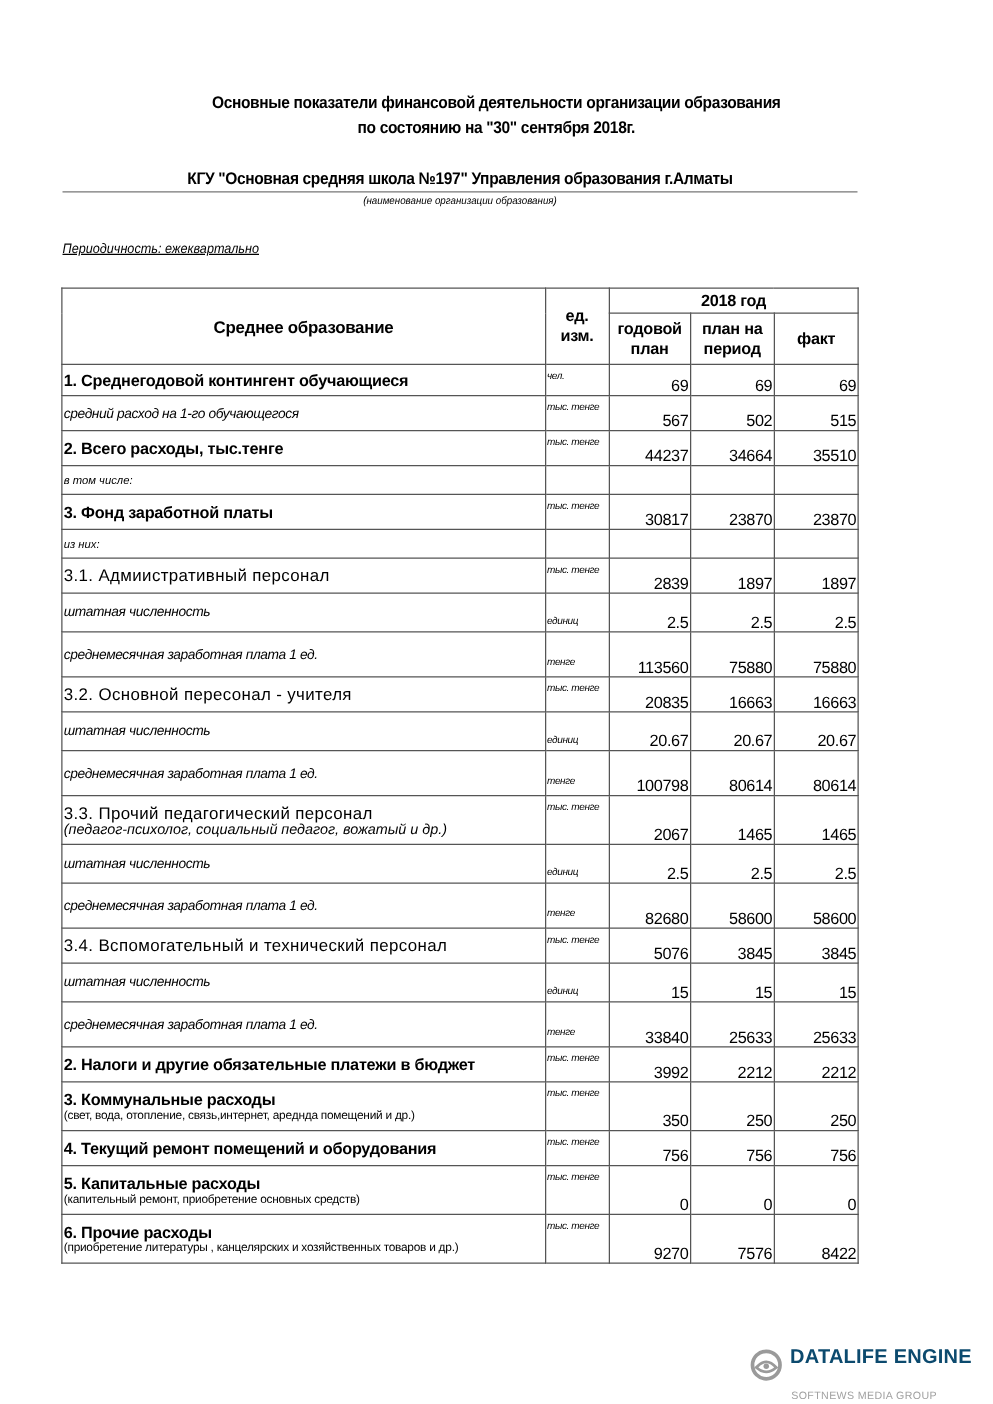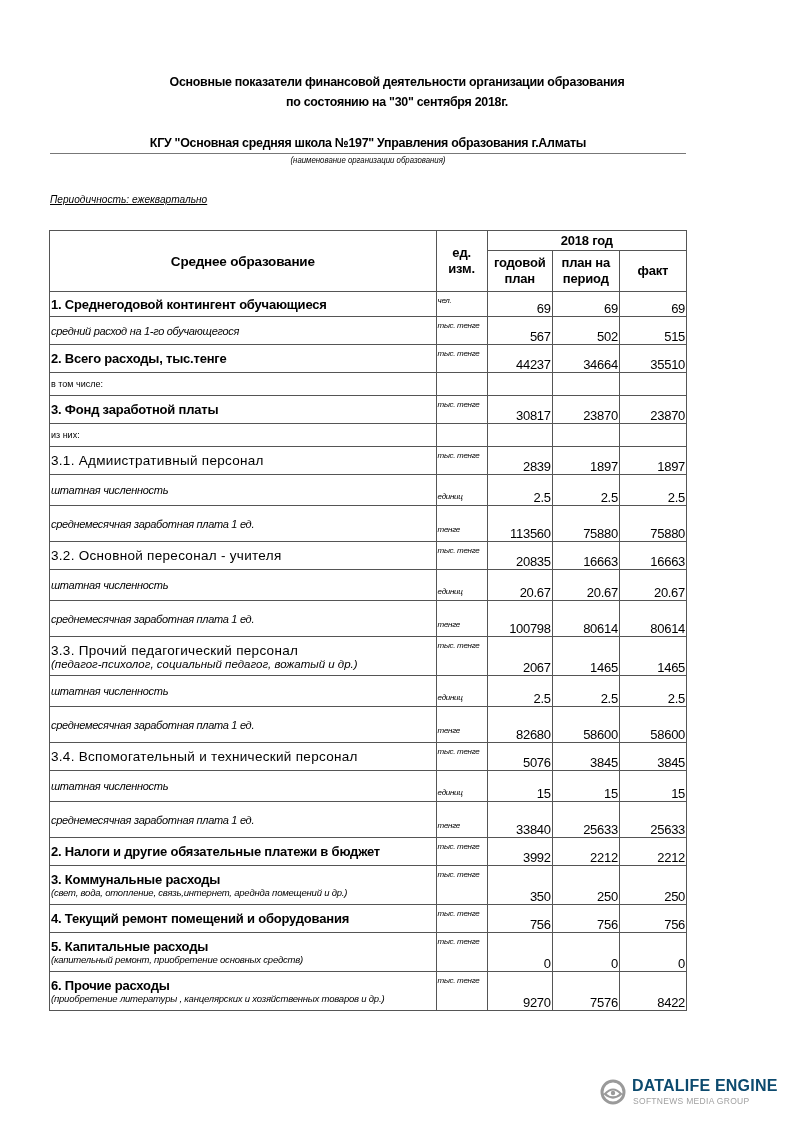--- a/index.html
+++ b/index.html
@@ -27,36 +27,36 @@
   col.c-v2 { width: 67px; }
   col.c-v3 { width: 67px; }
   th { font-weight: bold; font-size: 13px; text-align: center; letter-spacing: -0.2px; }
   .th-name { font-size: 13.5px; }
   .th-year { height: 19px; }
   .th-sub { height: 40px; line-height: 16px; }
   .name { font-size: 13px; text-align: left; }
   .bold { font-weight: bold; font-size: 13px; letter-spacing: -0.2px; }
   .plain { font-size: 13.5px; letter-spacing: 0.3px; margin-left: 44px; }
   .ital { font-style: italic; font-size: 11px; letter-spacing: -0.3px; }
-  .tiny { font-size: 9px; }
-  .sub { display: block; font-style: italic; font-size: 9.5px; font-weight: normal; letter-spacing: -0.2px; }
+  .tiny { font-style: italic; font-size: 9px; }
+  .sub { display: block; font-size: 9.5px; font-weight: normal; letter-spacing: -0.2px; }
   .sub2 { display: block; font-style: italic; font-size: 11.5px; font-weight: normal; letter-spacing: 0; }
   .unit { font-style: italic; font-size: 8px; text-align: left; vertical-align: top; padding-top: 4px; letter-spacing: -0.3px; }
   .unit.mid { vertical-align: middle; padding-top: 12px; }
   .val { font-size: 13px; text-align: right; vertical-align: bottom; letter-spacing: -0.3px; }
   tr.h21 td { height: 20px; }
   tr.h23 td { height: 23px; }
   tr.h19 td { height: 18px; }
   tr.h36 td { height: 34px; }
 
   #watermark { position: absolute; left: 600px; top: 1077px; width: 180px; height: 34px; }
   #wm-icon { position: absolute; left: 0; top: 2px; width: 26px; height: 26px; }
   #wm-title { position: absolute; left: 32px; top: 0; font-weight: bold; font-size: 16px;
               color: #0c4a6e; letter-spacing: 0.2px; }
-  #wm-sub { position: absolute; left: 33px; top: 19px; font-size: 8.5px; color: #a0a0a0; letter-spacing: 0.3px; }
+  #wm-sub { position: absolute; left: 33px; top: 34px; font-size: 8.5px; color: #a0a0a0; letter-spacing: 0.3px; }
 </style>
 </head>
 <body>
 
 <div id="t1" class="title">Основные показатели финансовой деятельности организации образования</div>
 <div id="t2" class="title">по состоянию на "30" сентября 2018г.</div>
 <div id="org">КГУ "Основная средняя школа №197" Управления образования г.Алматы</div>
 <div id="org-line"></div>
 <div id="org-caption">(наименование организации образования)</div>
 <div id="period">Периодичность: ежеквартально</div>

